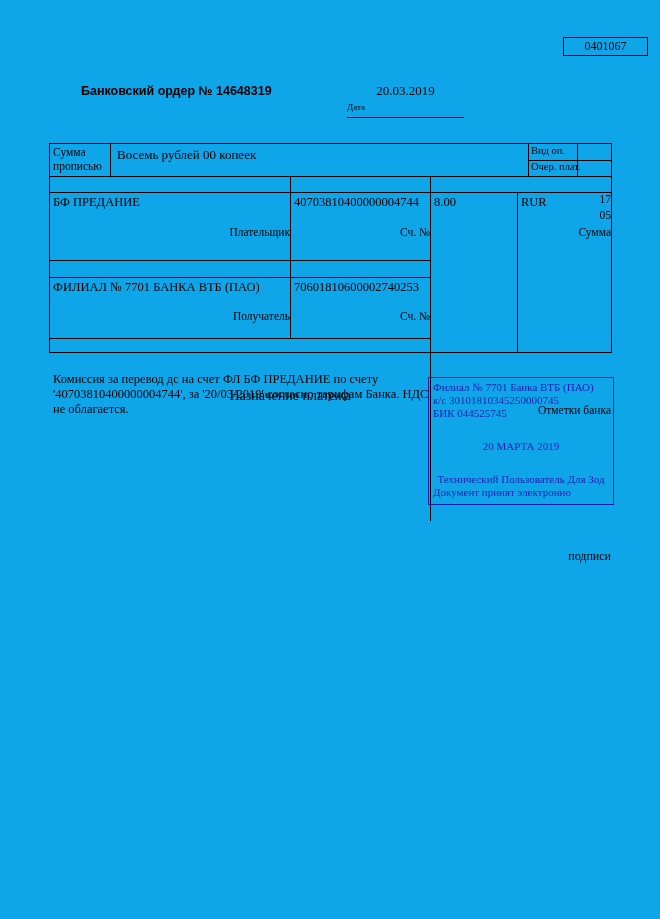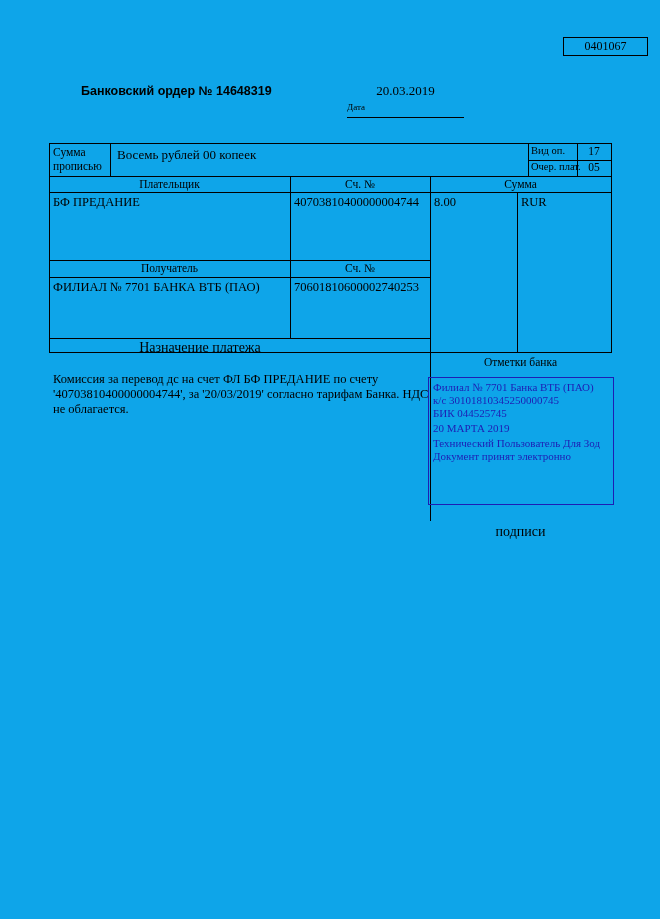--- a/index.html
+++ b/index.html
@@ -8,21 +8,21 @@
     position:relative;
     width:660px; height:919px;
     background:#0ea5e9;
     font-family:"Liberation Serif", serif;
     color:#000;
     overflow:hidden;
   }
   .hline { position:absolute; height:1px; background:#000; }
   .vline { position:absolute; width:1px;  background:#000; }
   .cell  { position:absolute; font-size:12px; }
-  .center{ text-align:center; }
+  .center{ text-align:right;margin-top:48px; }
   .form-code {
     position:absolute; left:563px; top:37px; width:85px; height:19px;
     border:1px solid #000; text-align:center; font-size:12px; line-height:17px;
   }
   .title {
     position:absolute; left:57px; top:84px;
     font-family:"Liberation Sans", sans-serif; font-weight:bold; font-size:12.5px;padding-left:24px;
   }
   .date-value {
     position:absolute; left:347px; top:83px; width:117px;
@@ -31,21 +31,21 @@
   }
   .date-label {
     position:absolute; left:347px; top:102px; width:117px;
     text-align:left; font-size:9px;
   }
   .stamp {
     position:absolute; left:428px; top:377px; width:186px; min-height:128px;
     border:1px solid #1e1eb4; color:#1e1eb4;
     font-size:11px; line-height:13px; padding:3px 4px;
   }
-  .stamp .gap { margin-top:2px; }
+  .stamp .gap { margin-top:20px;text-align:center; }
 </style>
 </head>
 <body>
 
 <div class="page">
 
   <div class="form-code">0401067</div>
   <div class="title">Банковский ордер № 14648319</div>
   <div class="date-value">20.03.2019</div>
   <div class="date-label">Дата</div>
@@ -97,15 +97,15 @@
 
   <div class="stamp" style="color: rgb(30, 30, 180); border-color: rgb(30, 30, 180);">
     <div>Филиал № 7701 Банка ВТБ (ПАО)</div>
     <div>к/с 30101810345250000745</div>
     <div>БИК 044525745</div>
     <div class="gap">20 МАРТА 2019</div>
     <div class="gap">Технический Пользователь Для Зод</div>
     <div>Документ принят электронно</div>
   </div>
 
-  <div class="cell center" style="left:430px;top:524px;width:181px;font-size:14px">подписи</div>
+  <div class="cell center" style="left:430px;top:501px;width:181px;font-size:12px">подписи</div>
 
 </div>
 
 </body></html>

